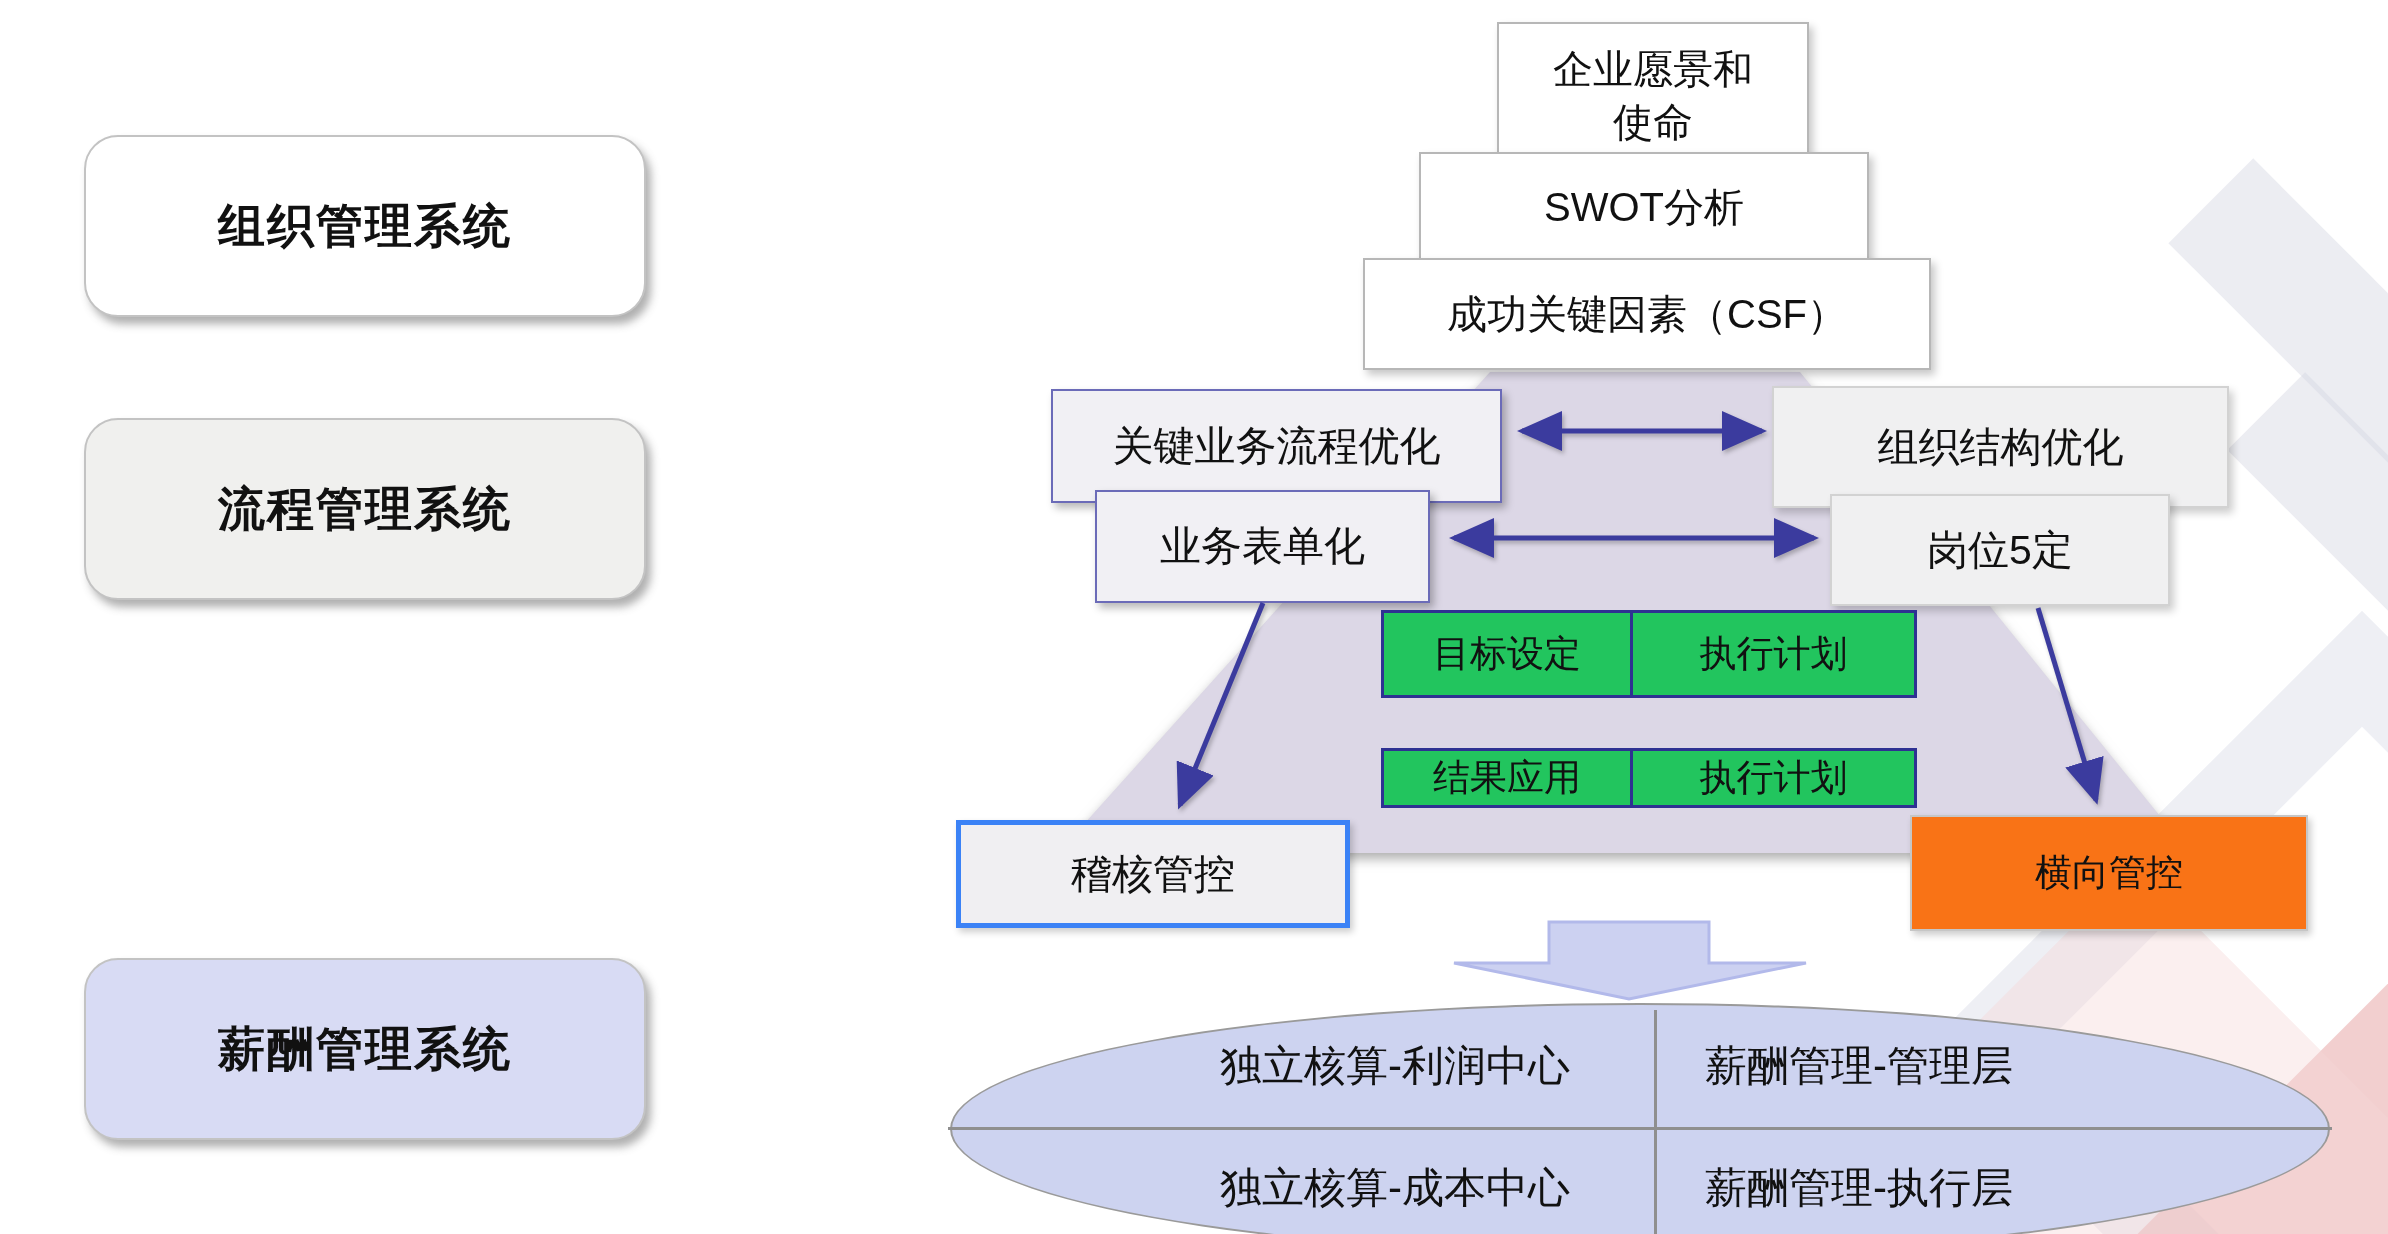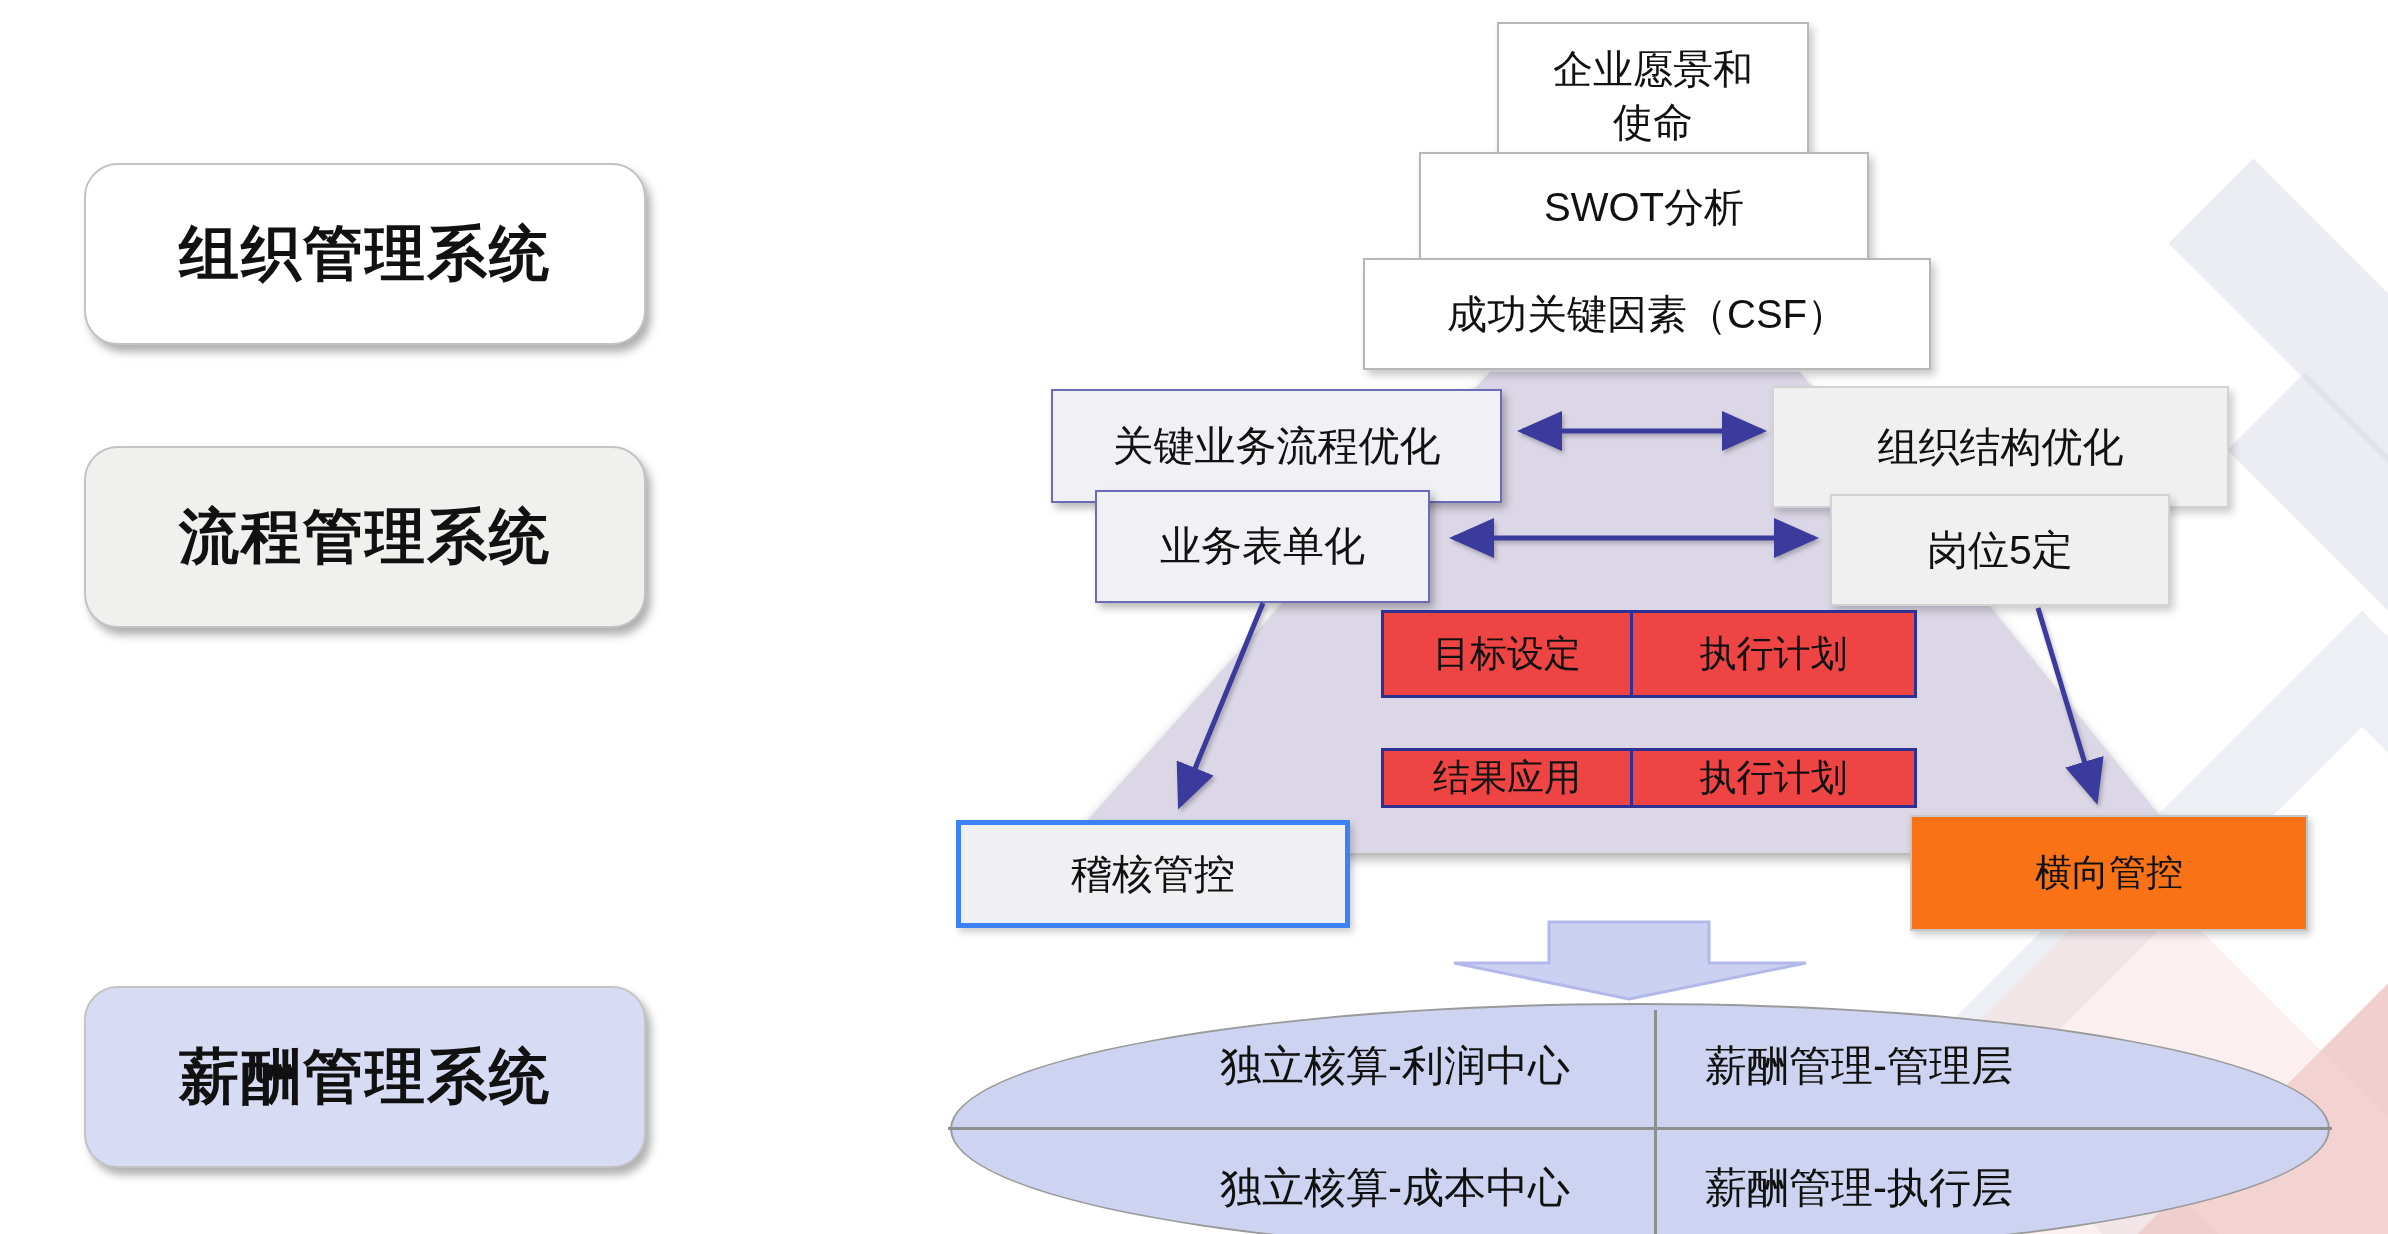--- a/index.html
+++ b/index.html
@@ -14,34 +14,34 @@
   .wm-pink{transform:rotate(45deg);}
   
   .layer{position:absolute;left:0;top:0;z-index:1;pointer-events:none;}
   #arrowLayer{z-index:3;filter:drop-shadow(2px 3px 2px rgba(0,0,0,0.25));}
   #pyramidShape{filter:drop-shadow(0px 6px 6px rgba(110,110,110,0.55));}
   
   .box{position:absolute;z-index:2;display:flex;align-items:center;justify-content:center;
        text-align:center;box-sizing:border-box;}
   
   .sys-card{left:84px;width:562px;height:182px;border:2px solid #c3c3c3;border-radius:34px;
-    font-size:60px;font-weight:600;letter-spacing:2px;
-    box-shadow:5px 7px 9px rgba(80,80,80,0.45);margin-top:28px;}
+    font-size:47px;font-weight:600;letter-spacing:2px;
+    box-shadow:5px 7px 9px rgba(80,80,80,0.45);}
   
   .stack-box{background:#ffffff;border:2px solid #b7b7b7;font-size:40px;font-weight:500;
     box-shadow:4px 5px 8px rgba(0,0,0,0.22);}
   .pre{white-space:pre-line;line-height:1.32;}
   
   .opt-purple{background:#f1f0f4;border:2px solid #6b6bb8;font-size:41px;font-weight:500;
     box-shadow:4px 5px 8px rgba(0,0,0,0.28);}
   .opt-gray{background:#f0f0f1;border:2px solid #d2d2d2;font-size:41px;font-weight:500;
     box-shadow:4px 5px 8px rgba(0,0,0,0.2);}
   
   .grid-row{position:absolute;z-index:2;left:1381px;width:536px;display:flex;
-    background:#ef4444;border:3px solid #2e3192;box-sizing:border-box;}
+    background:#22c55e;border:3px solid #2e3192;box-sizing:border-box;}
   .grid-cell{display:flex;align-items:center;justify-content:center;font-size:37px;font-weight:500;}
   .grid-cell.c1{width:246px;}
   .grid-cell.c2{flex:1;border-left:3px solid #2e3192;}
   
   .ctrl-audit{background:#f0eff2;border:5px solid #3b82f6;font-size:41px;font-weight:500;
     box-shadow:3px 4px 7px rgba(0,0,0,0.2);}
   .ctrl-perf{background:#e4e0ee;border:3px solid #2e3192;font-size:41px;font-weight:500;
     box-shadow:3px 4px 7px rgba(0,0,0,0.25);}
   .ctrl-horiz{background:#f97316;border:2px solid #c6c6c6;font-size:37px;font-weight:500;
     box-shadow:3px 4px 7px rgba(0,0,0,0.2);}

